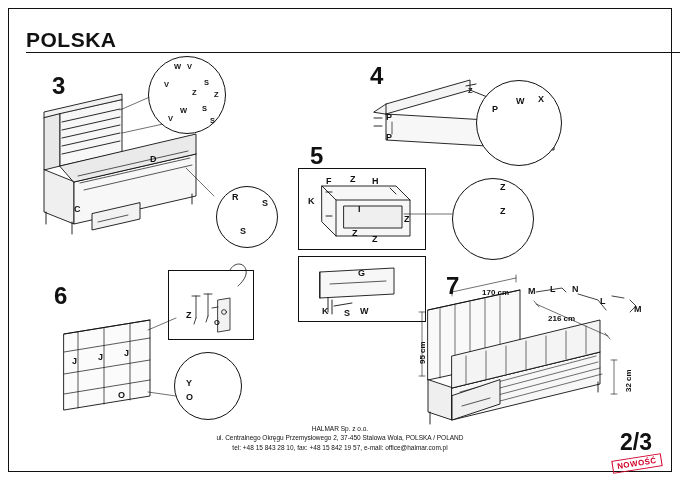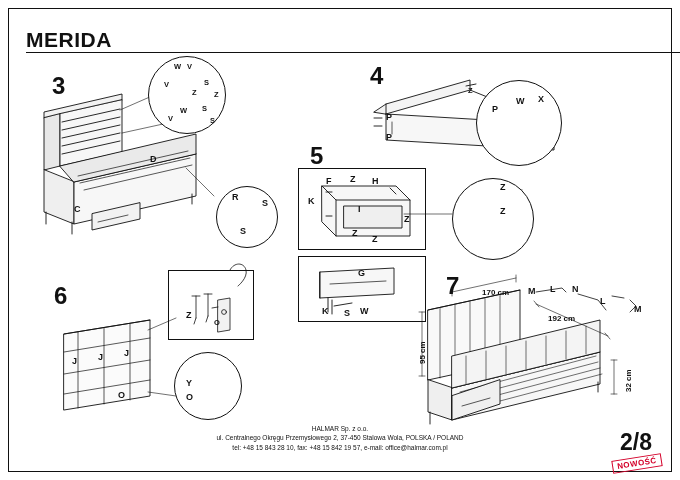--- a/index.html
+++ b/index.html
@@ -114,21 +114,21 @@
     position: absolute;
     border-top: 1px solid #111;
   }
 </style>
 </head>
 <body>
 
 <div id="page">
   <div id="frame"></div>
 
-  <div class="title">MERIDA</div>
+  <div class="title">POLSKA</div>
   <div class="hr" style="left:26px; top:52px; width:655px;"></div>
 
   <svg class="layer" viewBox="0 0 680 480">
     <g fill="none" stroke="#111" stroke-width="0.9" stroke-linejoin="round" stroke-linecap="round">
 
       <path d="M44 118 L44 112 L122 94 L122 100 Z" fill="#f2f2f2"></path>
       <path d="M44 118 L44 170 L60 166 L60 114 Z" fill="#e8e8e8"></path>
       <path d="M60 114 L60 166 L122 152 L122 100 Z" fill="#f7f7f7"></path>
       <path d="M62 122 L120 109"></path>
       <path d="M62 130 L120 117"></path>
@@ -364,25 +364,25 @@
   <div class="lbl" style="left:186px; top:378px;">Y</div>
   <div class="lbl" style="left:186px; top:392px;">O</div>
 
   <div class="lbl" style="left:528px; top:286px;">M</div>
   <div class="lbl" style="left:550px; top:284px;">L</div>
   <div class="lbl" style="left:572px; top:284px;">N</div>
   <div class="lbl" style="left:600px; top:296px;">L</div>
   <div class="lbl" style="left:634px; top:304px;">M</div>
 
   <div class="dim" style="left:482px; top:288px;">170 cm</div>
-  <div class="dim" style="left:548px; top:314px;">192 cm</div>
+  <div class="dim" style="left:548px; top:314px;">216 cm</div>
   <div class="dim vert" style="left:418px; top:364px;">95 cm</div>
   <div class="dim vert" style="left:624px; top:392px;">32 cm</div>
 
   <div class="footer">
     <div>HALMAR Sp. z o.o.</div>
     <div>ul. Centralnego Okręgu Przemysłowego 2, 37-450 Stalowa Wola, POLSKA / POLAND</div>
     <div>tel: +48 15 843 28 10, fax: +48 15 842 19 57, e-mail: office@halmar.com.pl</div>
   </div>
 
-  <div class="pagenum">2/8</div>
+  <div class="pagenum">2/3</div>
   <div class="newbadge">NOWOŚĆ</div>
 </div>
 
 </body></html>

